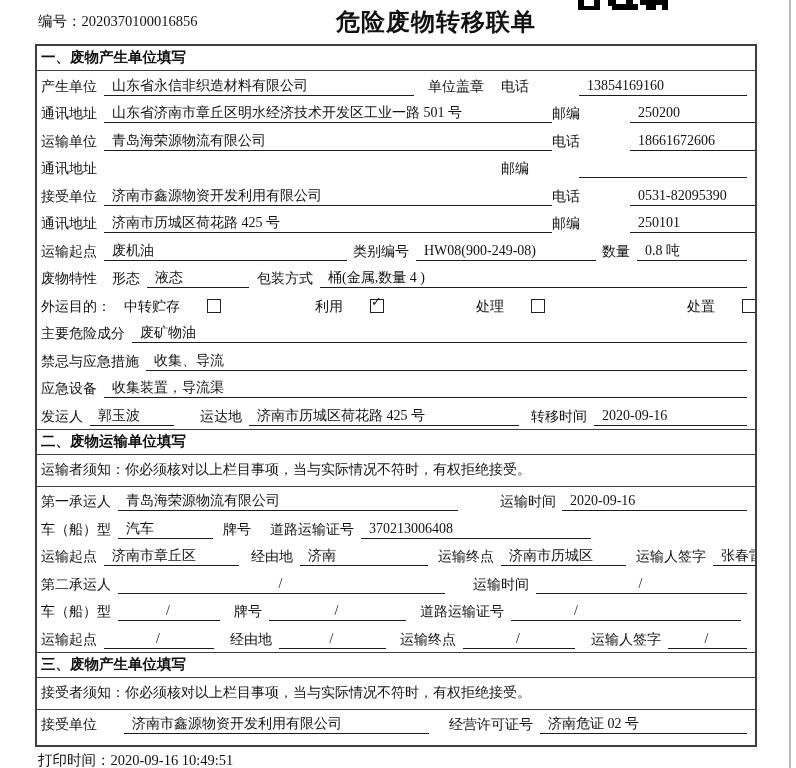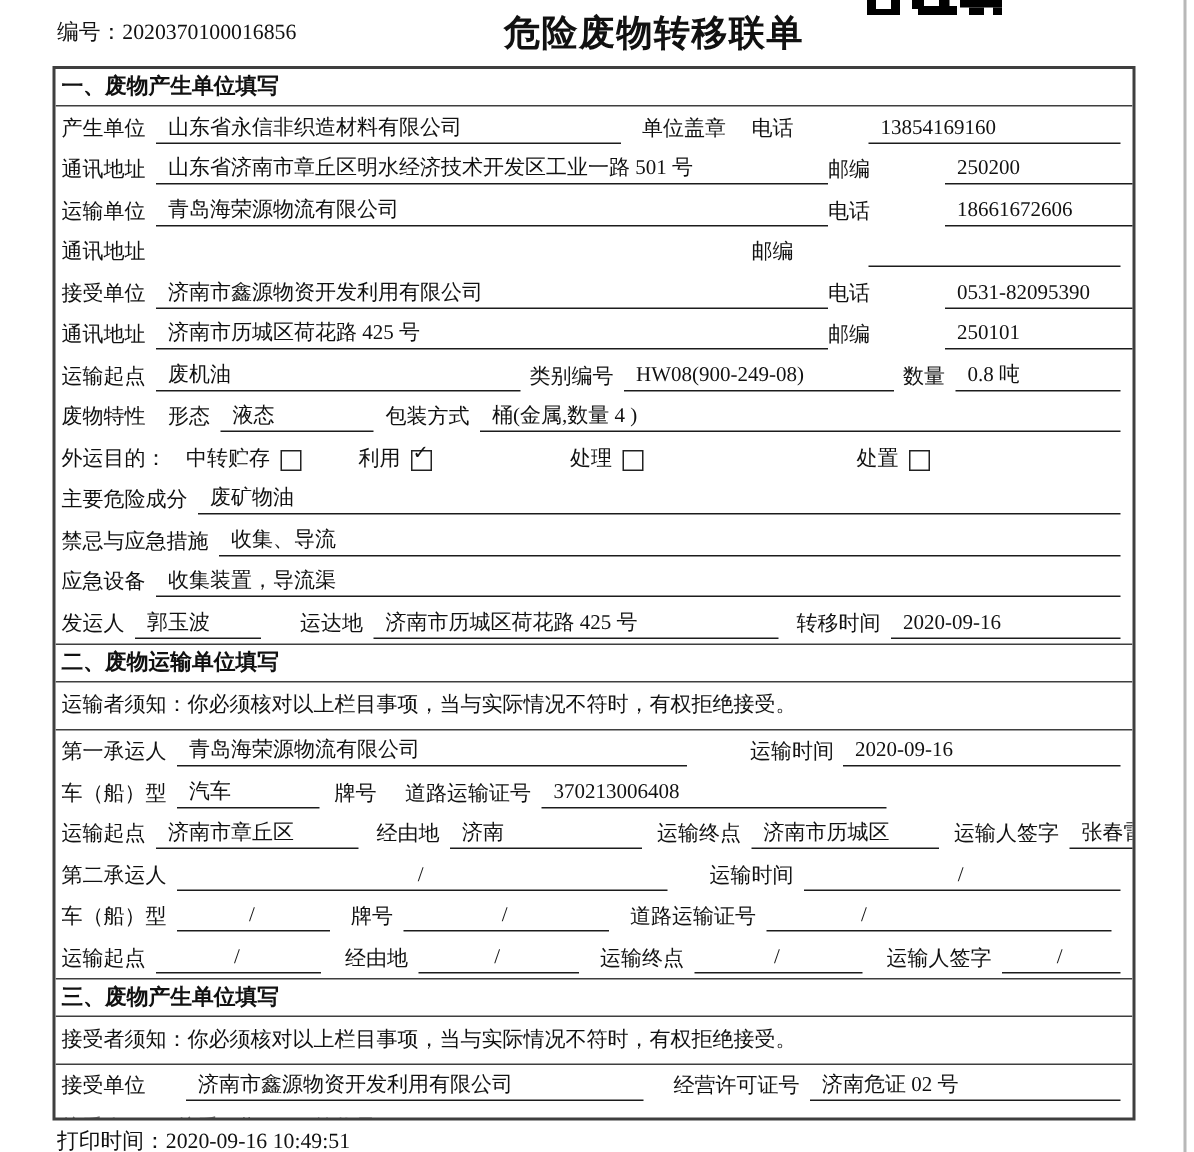--- a/index.html
+++ b/index.html
@@ -18,21 +18,21 @@
           border-bottom:1.5px solid #3f3f3f;font-size:14px;white-space:nowrap;}
   .r{height:24.5px;flex:none;display:flex;align-items:flex-end;padding:0 8px 3px 4px;
      font-size:14px;line-height:1.2;white-space:nowrap;}
   .l{margin-right:7px;flex:none;}
   .u{border-bottom:1px solid #1c1c1c;padding:0 2px 0 8px;flex:none;min-height:1px;}
   .fill{flex:1 1 auto;}
   .rt{margin-left:auto;display:flex;align-items:flex-end;}
   .rt .l{margin:0 6px 0 0;}
   .end{width:158px;margin-left:44px;}
   .ctr{text-align:center;padding-left:0;}
-  .opt{display:flex;align-items:center;flex:none;}
+  .opt{display:flex;align-items:flex-start;flex:none;gap:20px;}
   .opt .ol{margin-right:7px;}
   .cb{width:12px;height:12px;border:1.5px solid #222;flex:none;position:relative;margin-bottom:1px;}
   .tick{position:absolute;top:-5px;left:0px;font-size:13px;font-weight:bold;
         font-family:"DejaVu Sans",sans-serif;line-height:1;}
   .footer{position:absolute;left:38px;top:751px;font-size:14.5px;white-space:nowrap;}
 </style>
 </head>
 <body>
 
 <div class="serial"><span>编号：</span><span>2020370100016856</span></div>
@@ -128,21 +128,21 @@
       <span class="l" style="margin-left:8px">包装方式</span>
       <span class="u fill">桶(金属,数量  4 )</span>
     </div>
 
     <div class="r">
       <span class="l">外运目的：</span>
       <span class="opt" style="margin-left:6px">
         <span class="ol">中转贮存</span>
         <span class="cb"></span>
       </span>
-      <span class="opt" style="margin-left:38px">
+      <span class="opt" style="margin-left:94px">
         <span class="ol">利用</span>
         <span class="cb">
             <span class="tick">✓</span>
           </span>
       </span>
       <span class="opt" style="margin-left:92px">
         <span class="ol">处理</span>
         <span class="cb"></span>
       </span>
       <span class="opt" style="margin-left:142px">

